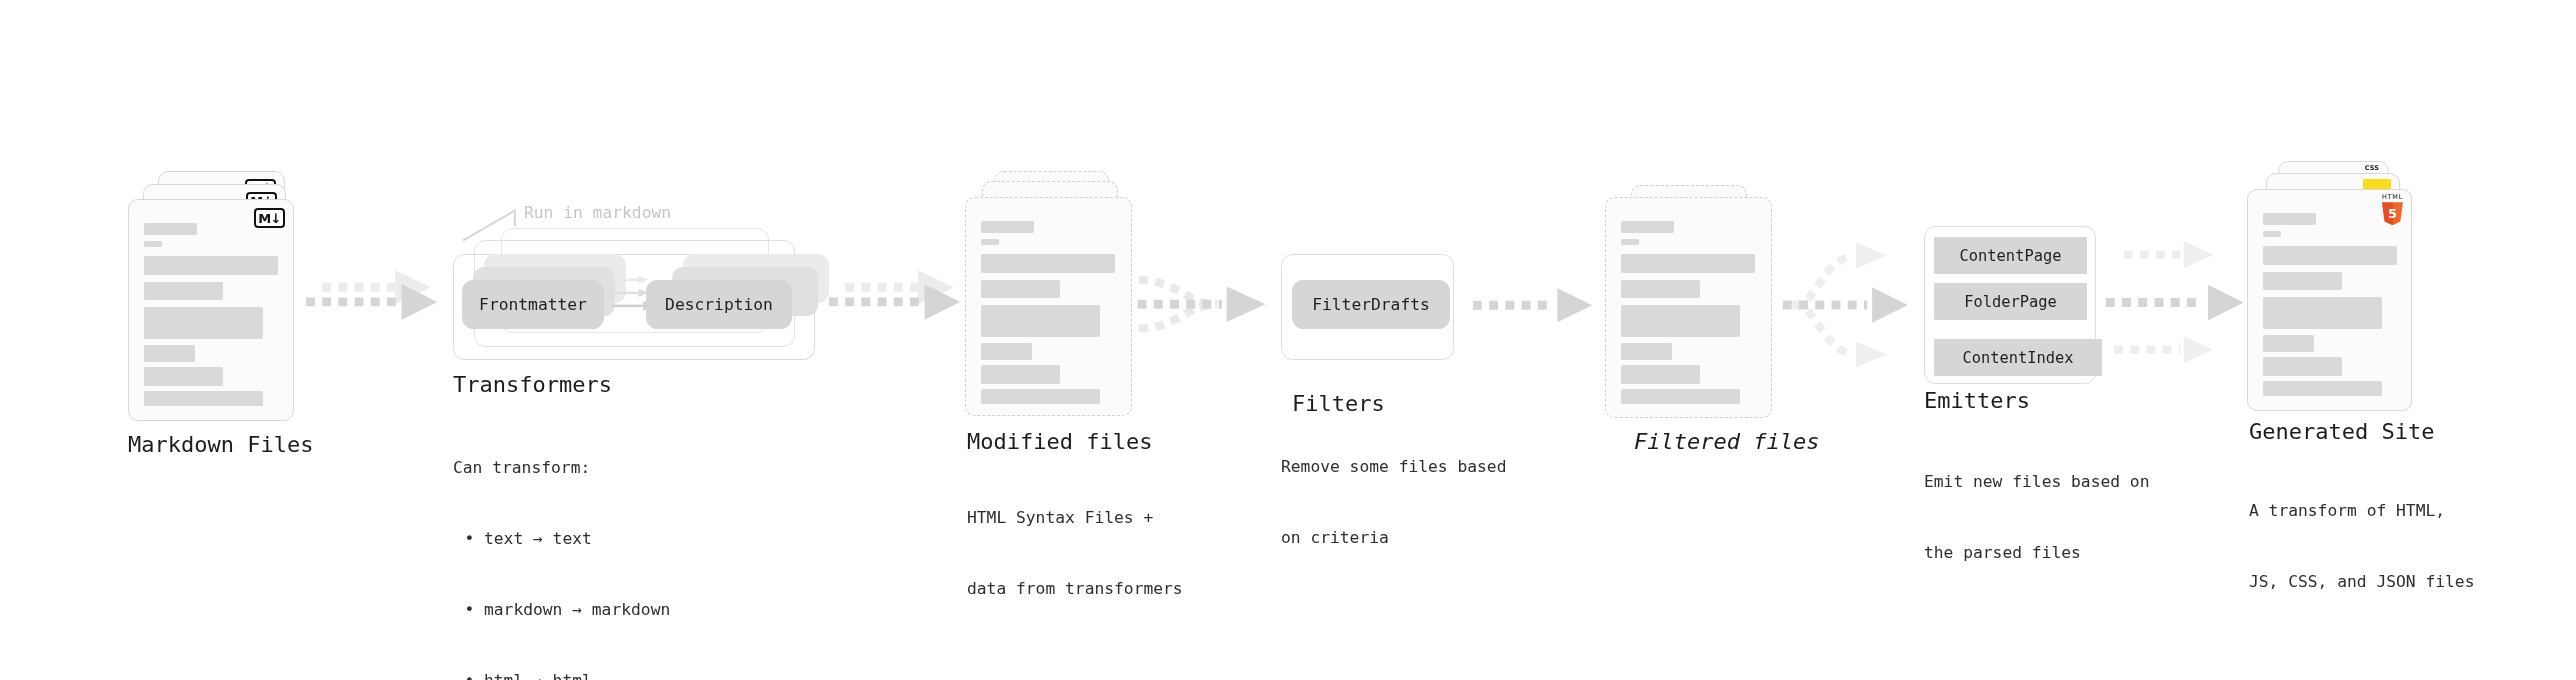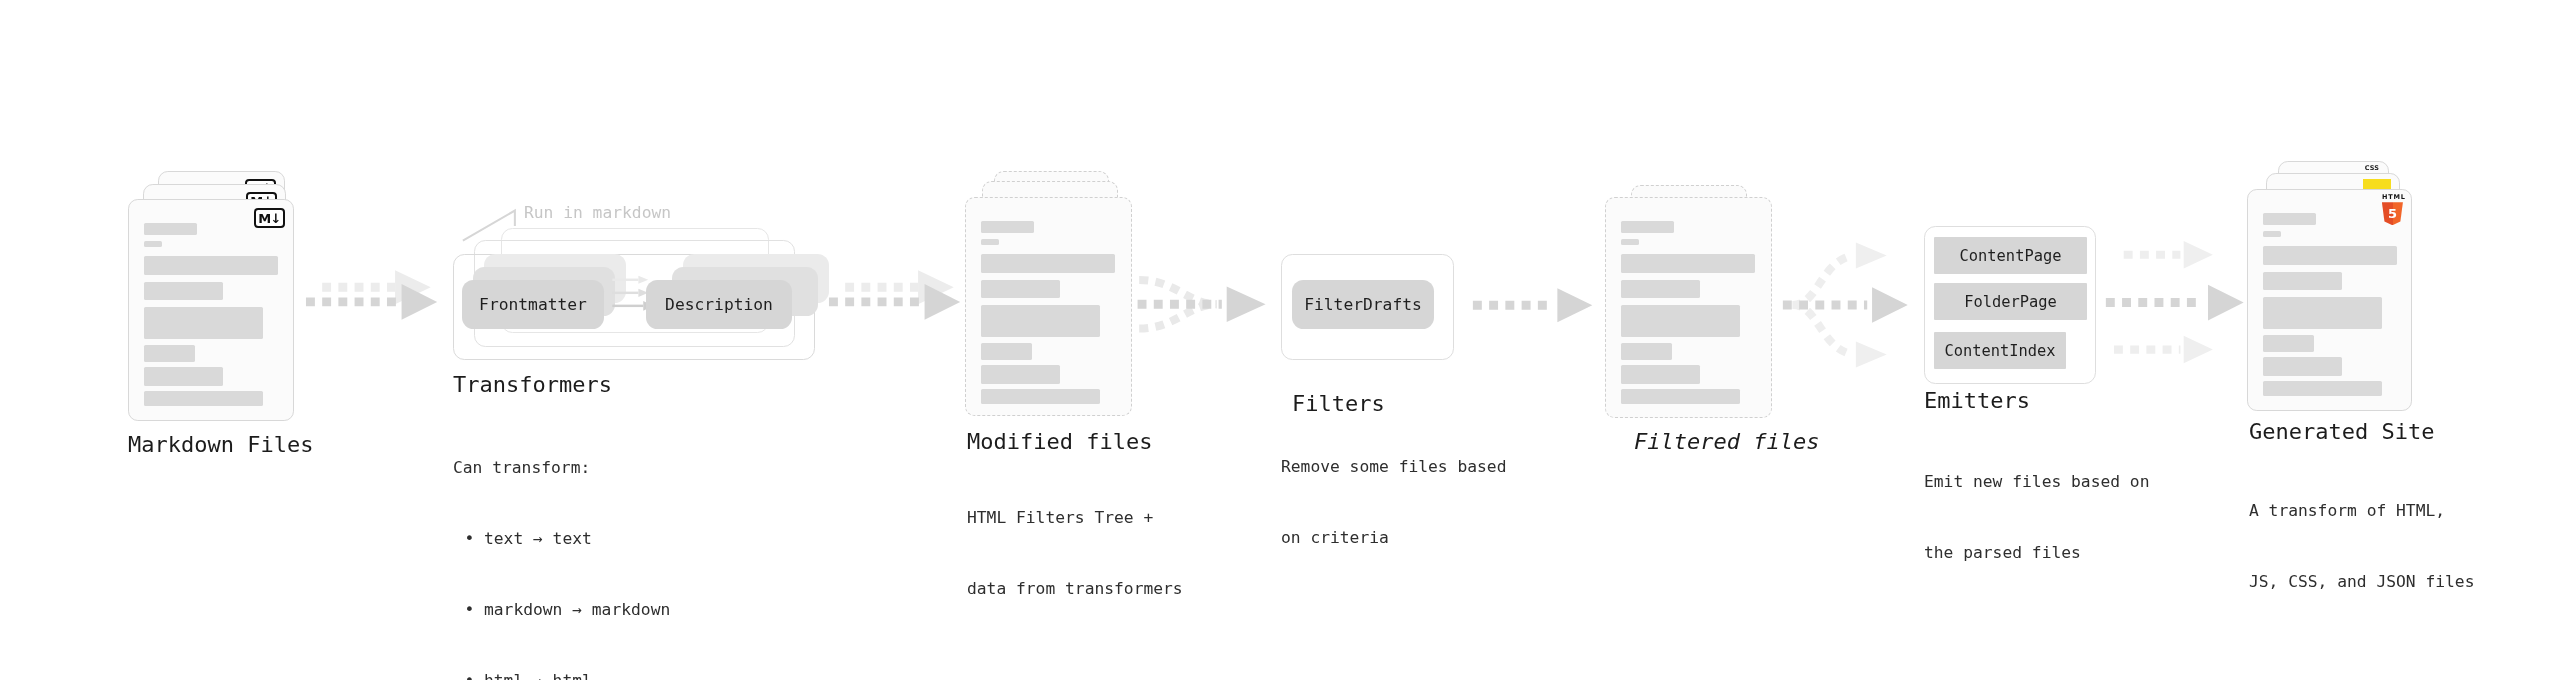--- a/index.html
+++ b/index.html
@@ -29,21 +29,21 @@
   .pill{position:absolute;background:#d6d6d6;border-radius:11.4px;display:flex;align-items:center;justify-content:center;
         font-size:16.3px;color:#1f1f1f;box-sizing:border-box;}
   .pill.ghost1{background:#e0e0e0;}
   .pill.ghost2{background:#ebebeb;}
   .pill.small{border-radius:1px;font-size:15.4px;}
   
   .md-badge{position:absolute;width:31px;height:20.3px;background:#ffffff;border:2.4px solid #111111;border-radius:4.1px;
             display:flex;align-items:center;justify-content:center;font-family:"DejaVu Sans","Liberation Sans",sans-serif;
             font-weight:bold;font-size:13px;color:#111111;box-sizing:border-box;letter-spacing:-0.8px;}
   .h5-badge{position:absolute;width:21px;text-align:center;}
-  .h5-text{font-family:"DejaVu Sans","Liberation Sans",sans-serif;font-weight:bold;font-size:6.5px;color:#111;letter-spacing:0.8px;line-height:7.3px;text-align:right;}
+  .h5-text{font-family:"DejaVu Sans","Liberation Sans",sans-serif;font-weight:normal;font-size:6.5px;color:#111;letter-spacing:0.8px;line-height:7.3px;text-align:right;}
   .h5-shield{width:21px;height:23px;margin-top:0.8px;background:linear-gradient(90deg,#e44d26 50%,#f16529 50%);
              clip-path:polygon(0 0,100% 0,88% 84%,50% 100%,12% 84%);display:flex;align-items:center;justify-content:center;
              color:#fff;font-family:"DejaVu Sans","Liberation Sans",sans-serif;font-weight:bold;font-size:13px;}
   .css-badge{position:absolute;width:16.3px;text-align:center;}
   .css-text{font-family:"DejaVu Sans","Liberation Sans",sans-serif;font-weight:bold;font-size:6.5px;color:#222;line-height:6.5px;}
   .css-bar{height:3.3px;background:#2d65f1;margin-top:0.8px;border-radius:0.8px;}
   .js-badge{position:absolute;width:28px;height:13px;background:#f7dd1e;}
 </style>
 </head>
 <body>
@@ -133,35 +133,35 @@
         <div class="bar b3"></div>
         <div class="bar b4"></div>
         <div class="bar b5"></div>
         <div class="bar b6"></div>
         <div class="bar b7"></div>
         <div class="bar b8"></div>
       </div>
     </div>
     <div class="stage-label" style="left:967px;top:429px;">Modified files</div>
     <div class="note" style="left:967px;top:459px;">
-      <div>HTML Filters Tree +</div>
+      <div>HTML Syntax Files +</div>
       <div>data from transformers</div>
     </div>
   </div>
 
   <svg class="abs" style="left:1131px;top:267px;" width="146" height="81" viewBox="0 0 180 100">
     <path d="M10,16 C55,16 70,46 106,46" stroke="#e9e9e9" stroke-width="10" stroke-dasharray="11 9" fill="none"></path>
     <path d="M10,76 C55,76 70,46 106,46" stroke="#e9e9e9" stroke-width="10" stroke-dasharray="11 9" fill="none"></path>
     <line x1="8" y1="46" x2="112" y2="46" stroke="#d5d5d5" stroke-width="11" stroke-dasharray="11 9"></line>
     <polygon points="118,24 166,46 118,68" fill="#d5d5d5"></polygon>
   </svg>
 
   <div>
     <div class="obox" style="left:1281px;top:254px;width:173px;height:106px;"></div>
-    <div class="pill" style="left:1292px;top:280px;width:142px;height:49px;">FilterDrafts</div>
+    <div class="pill" style="left:1292px;top:280px;width:158px;height:49px;">FilterDrafts</div>
     <div class="stage-label" style="left:1281px;top:391px;margin-left:11px;">Filters</div>
     <div class="note" style="left:1281px;top:408px;">
       <div>Remove some files based</div>
       <div>on criteria</div>
     </div>
   </div>
 
   <svg class="abs" style="left:1468px;top:284px;" width="130" height="45" viewBox="0 0 160 55">
     <line x1="6" y1="26" x2="104" y2="26" stroke="#d5d5d5" stroke-width="11" stroke-dasharray="11 9"></line>
     <polygon points="110,5 153,26 110,47" fill="#d5d5d5"></polygon>
@@ -190,21 +190,21 @@
     <path d="M18,85 C50,85 52,138 92,146" stroke="#eeeeee" stroke-width="10" stroke-dasharray="11 9" fill="none"></path>
     <polygon points="96,130 134,146 96,162" fill="#efefef"></polygon>
     <line x1="6" y1="85" x2="110" y2="85" stroke="#d5d5d5" stroke-width="11" stroke-dasharray="11 9"></line>
     <polygon points="116,63 160,85 116,107" fill="#d5d5d5"></polygon>
   </svg>
 
   <div>
     <div class="obox" style="left:1924px;top:226px;width:172px;height:158px;"></div>
     <div class="pill small" style="left:1934px;top:237px;width:153px;height:37px;">ContentPage</div>
     <div class="pill small" style="left:1934px;top:283px;width:153px;height:37px;">FolderPage</div>
-    <div class="pill small" style="left:1934px;top:332px;width:132px;height:37px;">ContentIndex</div>
+    <div class="pill small" style="left:1934px;top:339px;width:168px;height:37px;">ContentIndex</div>
     <div class="stage-label" style="left:1924px;top:388px;">Emitters</div>
     <div class="note" style="left:1924px;top:423px;">
       <div>Emit new files based on</div>
       <div>the parsed files</div>
     </div>
   </div>
 
   <svg class="abs" style="left:2101px;top:236px;" width="154" height="138" viewBox="0 0 190 170">
     <line x1="28" y1="23" x2="98" y2="23" stroke="#eeeeee" stroke-width="10" stroke-dasharray="11 9"></line>
     <polygon points="102,6 138,23 102,40" fill="#efefef"></polygon>

